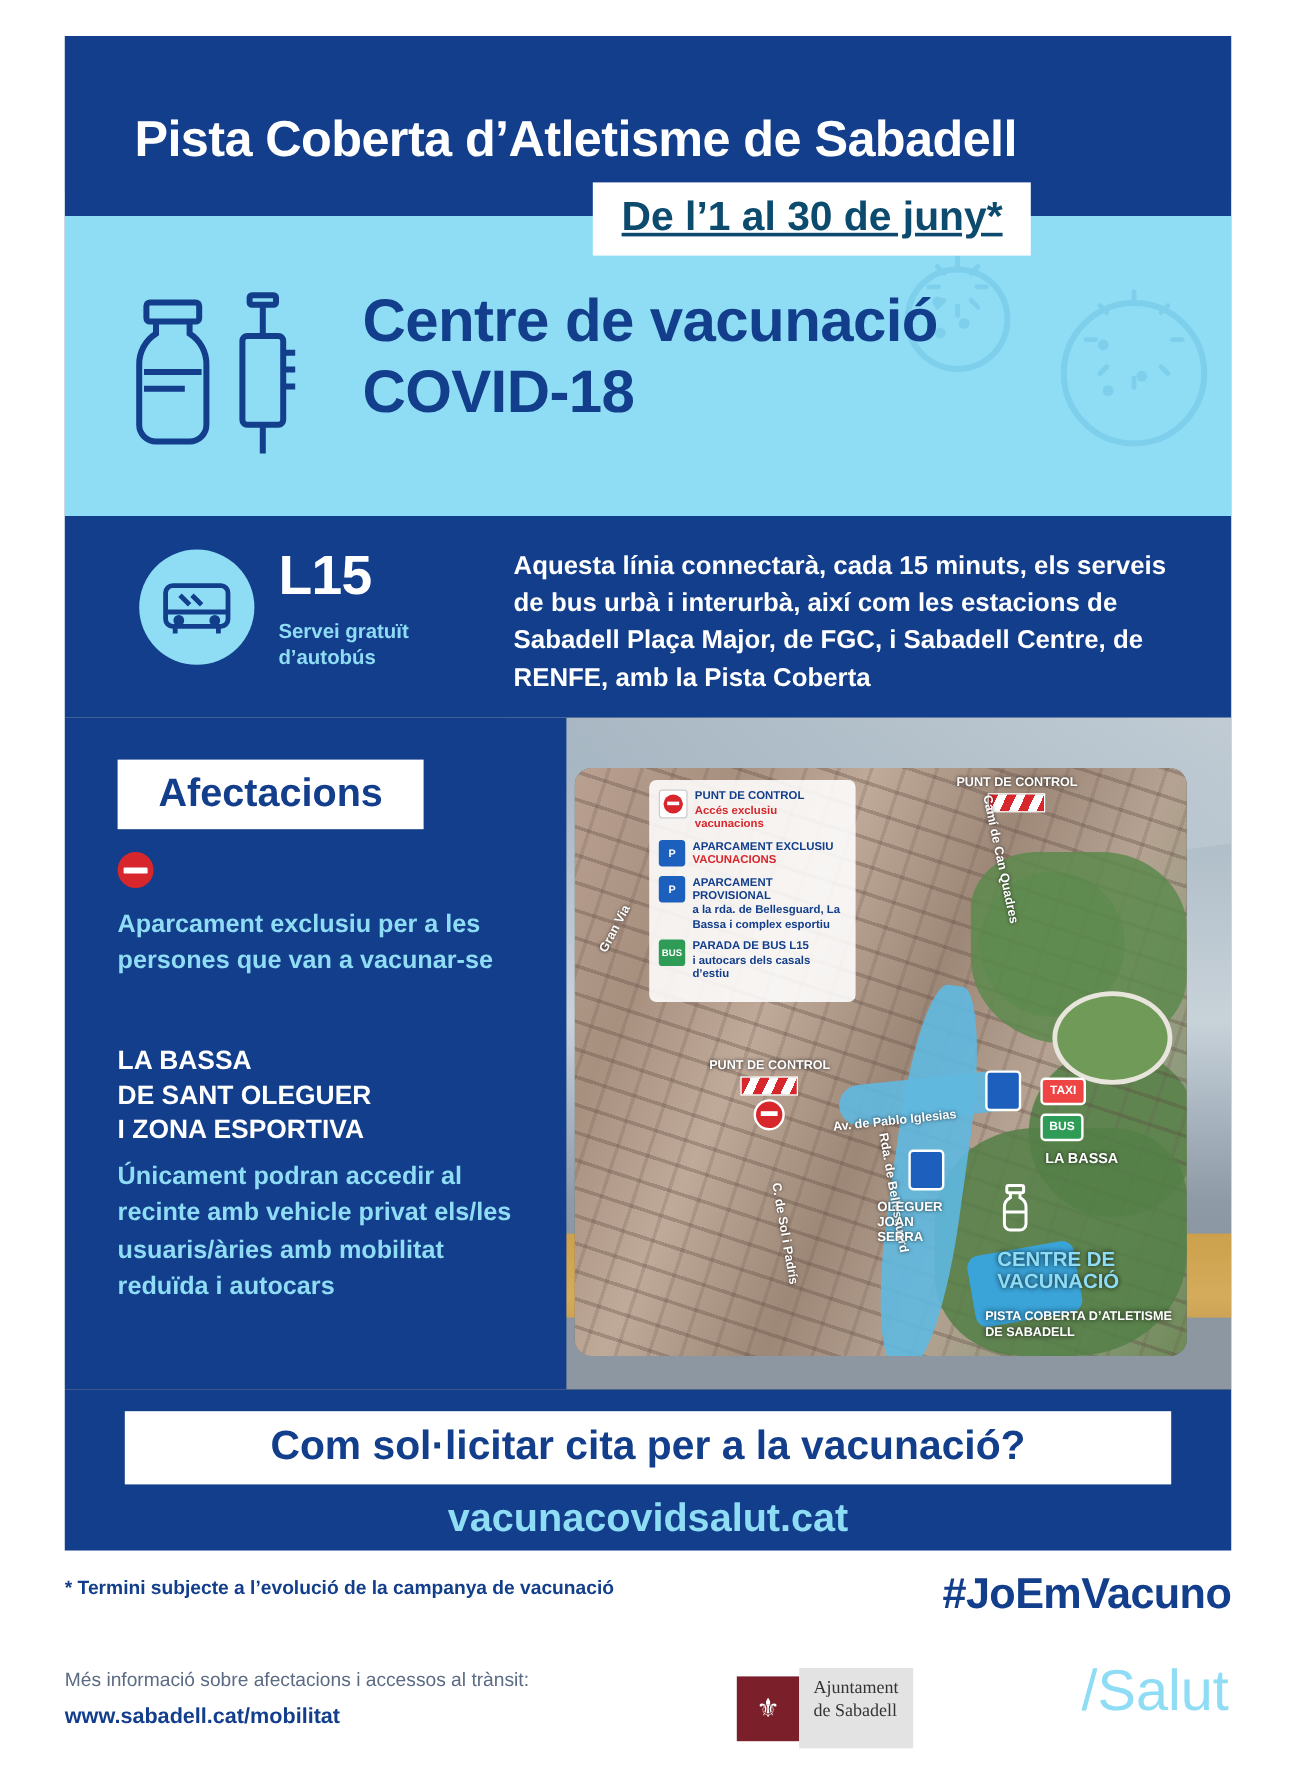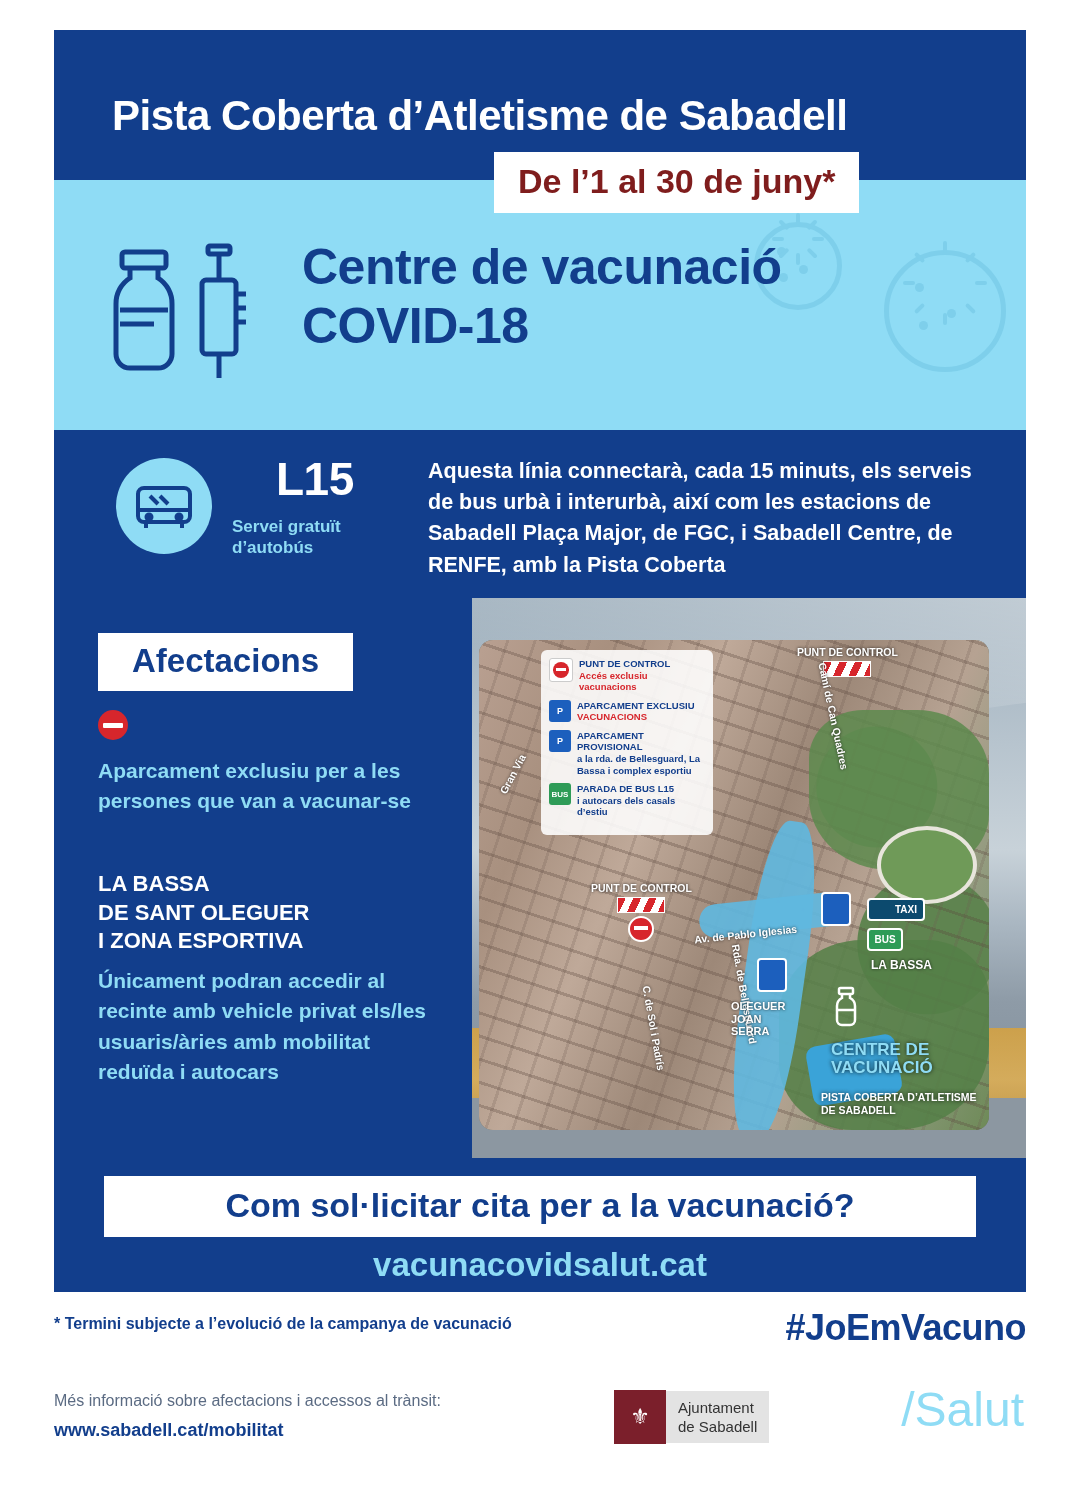--- a/index.html
+++ b/index.html
@@ -40,26 +40,27 @@
     font-size: 42px;
     font-weight: bold;
     letter-spacing: -0.5px;
     white-space: nowrap;
   }
   .date-badge {
     position: absolute;
     left: 440px;
     top: 122px;
     background: #ffffff;
-    color: #7f1d1d;
+    color: #0c4a6e;
     font-size: 34px;
     font-weight: bold;
     padding: 10px 24px 12px 24px;
     white-space: nowrap;
     z-index: 6;
+    text-decoration: underline;
   }
 
   
   .lightband {
     position: absolute;
     left: 0;
     top: 150px;
     width: 100%;
     height: 250px;
     background: #8fdcf5;
@@ -124,21 +125,20 @@
     border-radius: 50%;
   }
   .l15 {
     position: absolute;
     left: 178px;
     top: 22px;
     color: #ffffff;
     font-size: 46px;
     font-weight: bold;
     letter-spacing: -0.5px;
-    margin-left: 44px;
   }
   .l15sub {
     position: absolute;
     left: 178px;
     top: 86px;
     color: #8fdcf5;
     font-size: 17px;
     font-weight: bold;
     line-height: 1.25;
   }
@@ -397,21 +397,21 @@
   .pin {
     position: absolute;
     background: #1c5fbd;
     color: #fff;
     font-weight: bold;
     border-radius: 4px;
     display: flex; align-items: center; justify-content: center;
     border: 2px solid #fff;
   }
   .pin-p { width: 26px; height: 30px; font-size: 18px; }
-  .pin-taxi { background: #0c4a6e; width: 34px; height: 19px; font-size: 10px; padding-left: 20px; }
+  .pin-taxi { background: #ef4444; width: 34px; height: 19px; font-size: 10px; }
   .pin-bus { background: #2e9b57; width: 32px; height: 19px; font-size: 10px; }
   .cv-label {
     position: absolute;
     right: 8px; bottom: 52px;
     width: 150px;
     color: #8fdcf5;
     font-size: 17px;
     font-weight: bold;
     line-height: 1.1;
     text-shadow: 0 0 4px rgba(0,0,0,.85);
@@ -507,22 +507,23 @@
     background: #7b1f2b;
     display: flex; align-items: center; justify-content: center;
     color: #fff; font-size: 22px;
   }
   .aj-name {
     background: #e3e3e3;
     color: #333;
     font-size: 15px;
     line-height: 1.25;
     padding: 8px 12px;
-    height: 52px;
+    height: 67px;
     box-sizing: border-box;
+    font-family: Liberation Serif, serif;
   }
   .salut {
     position: absolute;
     right: 56px;
     top: 1382px;
     color: #8fdcf5;
     font-size: 48px;
     font-weight: normal;
   }
 </style>

